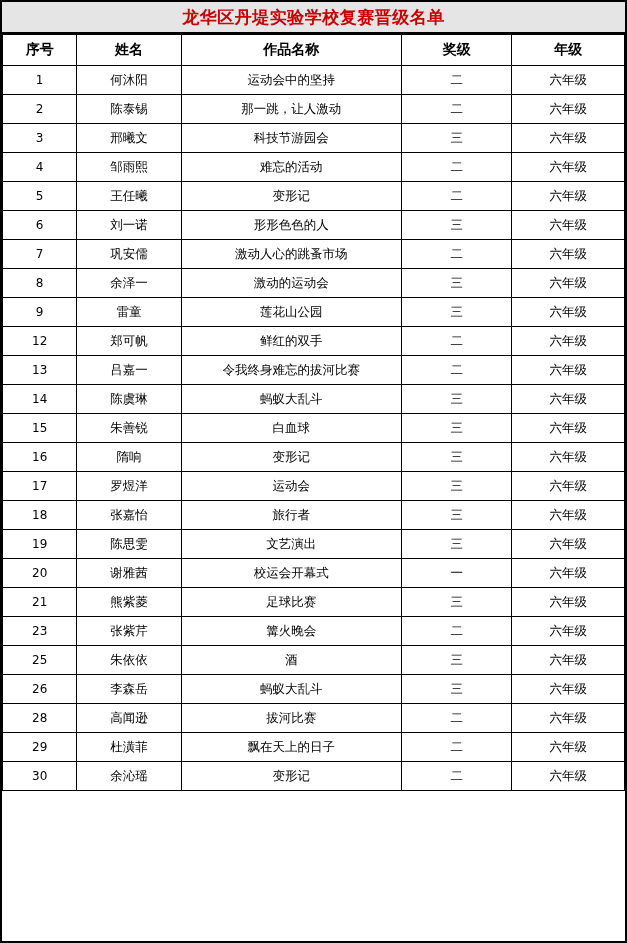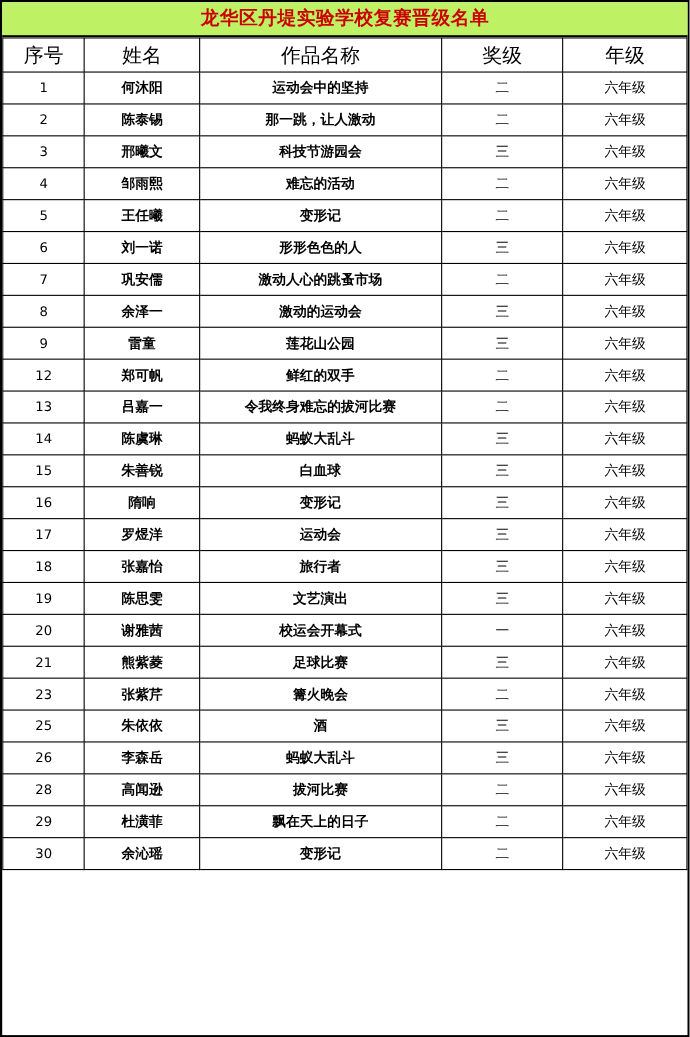--- a/index.html
+++ b/index.html
@@ -16,21 +16,21 @@
   .sheet {
     width: 627px;
     height: 943px;
     box-sizing: border-box;
     border: 2px solid #000;
     display: flex;
     flex-direction: column;
     background: #fff;
   }
   .title-bar {
-    background: #bef264;
+    background: #e5e5e5;
     color: #cc0000;
     font-weight: bold;
     font-size: 17px;
     text-align: center;
     line-height: 30px;
     height: 30px;
     border-bottom: 2px solid #000;
     letter-spacing: 0.5px;
     flex: 0 0 auto;
   }
@@ -43,30 +43,30 @@
     border: 1px solid #000;
     text-align: center;
     font-size: 12.5px;
     color: #000;
     padding: 0;
     height: 28px;
     overflow: hidden;
     white-space: nowrap;
   }
   thead th {
-    font-weight: normal;
-    font-size: 18px;
+    font-weight: bold;
+    font-size: 14px;
     height: 30px;
   }
   tbody td.col-index {
     font-size: 12px;
   }
   tbody td.col-name,
   tbody td.col-work {
-    font-weight: bold;
+    font-weight: normal;
   }
   tbody td.col-award,
   tbody td.col-grade {
     font-weight: normal;
   }
   col.c-index { width: 74px; }
   col.c-name  { width: 104px; }
   col.c-work  { width: 219px; }
   col.c-award { width: 110px; }
   col.c-grade { width: 112px; }

